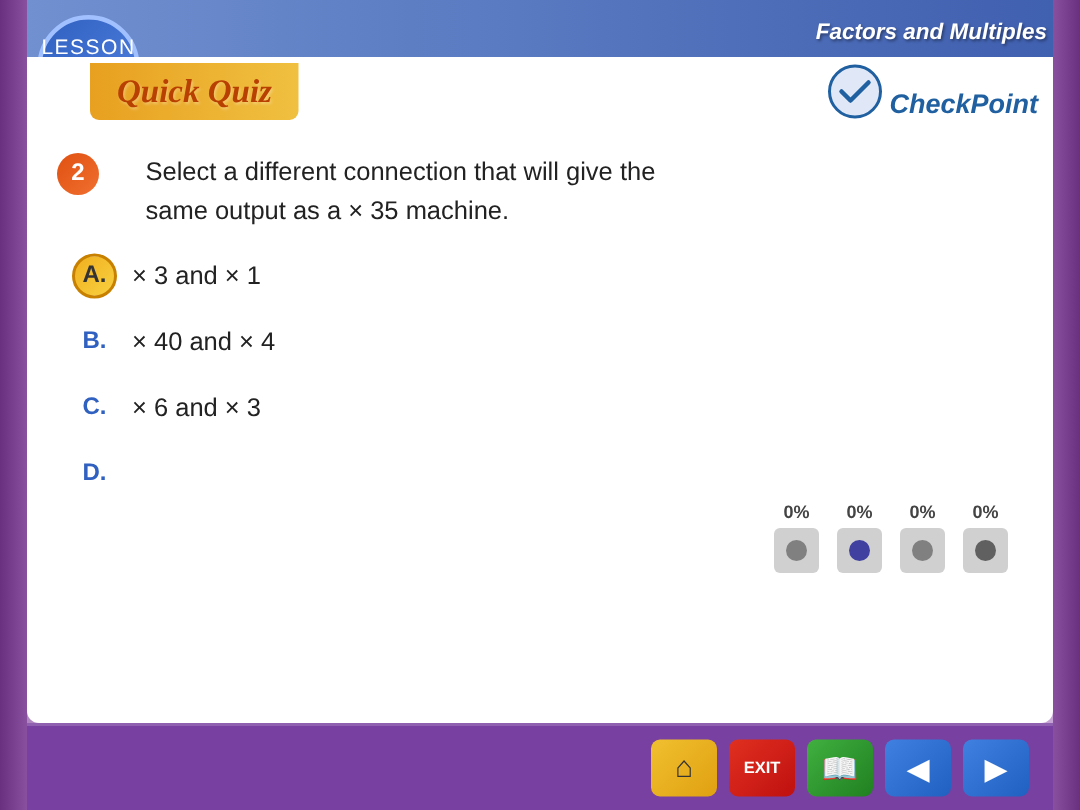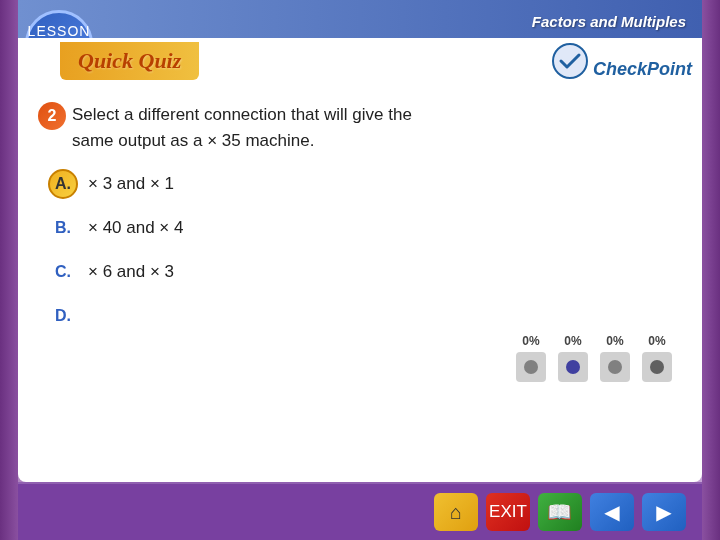--- a/index.html
+++ b/index.html
@@ -73,21 +73,21 @@
     .top-bar {
       position: absolute;
       top: 0;
       right: 18px;
       left: 18px;
       height: 42px;
       background: linear-gradient(to right, #7090d0, #4060b0);
       display: flex;
       align-items: center;
       justify-content: flex-end;
-      padding-right: 16px;
+      padding-right: 4px;
     }
 
     .top-bar-title {
       color: white;
       font-size: 15px;
       font-weight: bold;
       font-style: italic;
       text-shadow: 1px 1px 2px rgba(0,0,0,0.4);
     }
 
@@ -167,20 +167,21 @@
       align-items: flex-start;
       margin-top: 52px;
       margin-bottom: 16px;
     }
 
     .question-text {
       font-size: 17px;
       color: #222;
       line-height: 1.5;
       font-weight: normal;
+      margin-left: 25px;
     }
 
     
     .answer-options {
       margin-left: 10px;
     }
 
     .answer-row {
       display: flex;
       align-items: center;
@@ -291,22 +292,22 @@
     }
 
     .btn-yellow {
       background: linear-gradient(135deg, #f0c030, #e0a010);
       color: #333;
     }
 
     .btn-red {
       background: linear-gradient(135deg, #e03020, #c01010);
       color: white;
-      font-size: 17px;
-      font-weight: normal;
+      font-size: 11px;
+      font-weight: bold;
     }
 
     .btn-green {
       background: linear-gradient(135deg, #40b040, #208020);
       color: white;
     }
 
     .btn-blue {
       background: linear-gradient(135deg, #4080e0, #2060c0);
       color: white;

